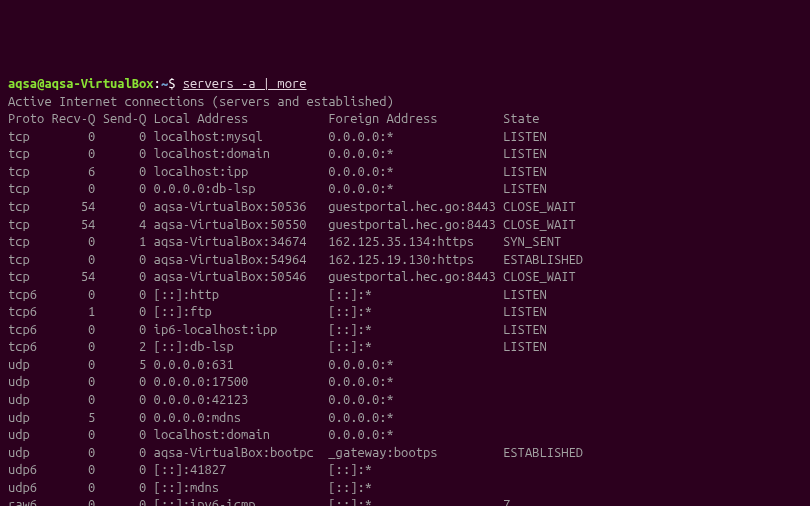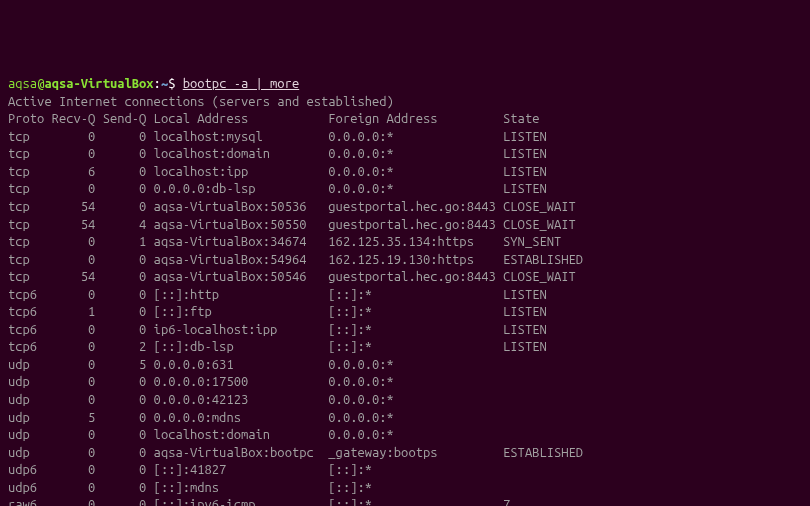--- a/index.html
+++ b/index.html
@@ -14,21 +14,21 @@
       font-size: 13px;
       padding: 5px 8px;
       white-space: pre;
       width: 810px;
       height: 506px;
       overflow: hidden;
       line-height: 1.35;
     }
     .prompt-user {
       color: #8ae234;
-      font-weight: normal;
+      font-weight: bold;
     }
     .prompt-host {
       color: #8ae234;
       font-weight: bold;
     }
     .prompt-colon {
       color: #ffffff;
     }
     .prompt-path {
       color: #729fcf;
@@ -43,21 +43,21 @@
     }
     .output-line {
       color: #a3a3a3;
     }
   </style>
 </head>
 <body>
 
 
 
-<span><span class="prompt-user">aqsa</span><span class="prompt-user">@</span><span class="prompt-host">aqsa-VirtualBox</span><span class="prompt-colon">:</span><span class="prompt-path">~</span><span class="prompt-dollar">$ </span></span><span class="command">bootpc -a | more</span>
+<span><span class="prompt-user">aqsa</span><span class="prompt-user">@</span><span class="prompt-host">aqsa-VirtualBox</span><span class="prompt-colon">:</span><span class="prompt-path">~</span><span class="prompt-dollar">$ </span></span><span class="command">servers -a | more</span>
 <span class="output-line">Active Internet connections (servers and established)</span>
 <span class="output-line">Proto Recv-Q Send-Q Local Address           Foreign Address         State</span>
 <span class="output-line">tcp        0      0 localhost:mysql         0.0.0.0:*               LISTEN</span>
 <span class="output-line">tcp        0      0 localhost:domain        0.0.0.0:*               LISTEN</span>
 <span class="output-line">tcp        6      0 localhost:ipp           0.0.0.0:*               LISTEN</span>
 <span class="output-line">tcp        0      0 0.0.0.0:db-lsp          0.0.0.0:*               LISTEN</span>
 <span class="output-line">tcp       54      0 aqsa-VirtualBox:50536   guestportal.hec.go:8443 CLOSE_WAIT</span>
 <span class="output-line">tcp       54      4 aqsa-VirtualBox:50550   guestportal.hec.go:8443 CLOSE_WAIT</span>
 <span class="output-line">tcp        0      1 aqsa-VirtualBox:34674   162.125.35.134:https    SYN_SENT</span>
 <span class="output-line">tcp        0      0 aqsa-VirtualBox:54964   162.125.19.130:https    ESTABLISHED</span>

